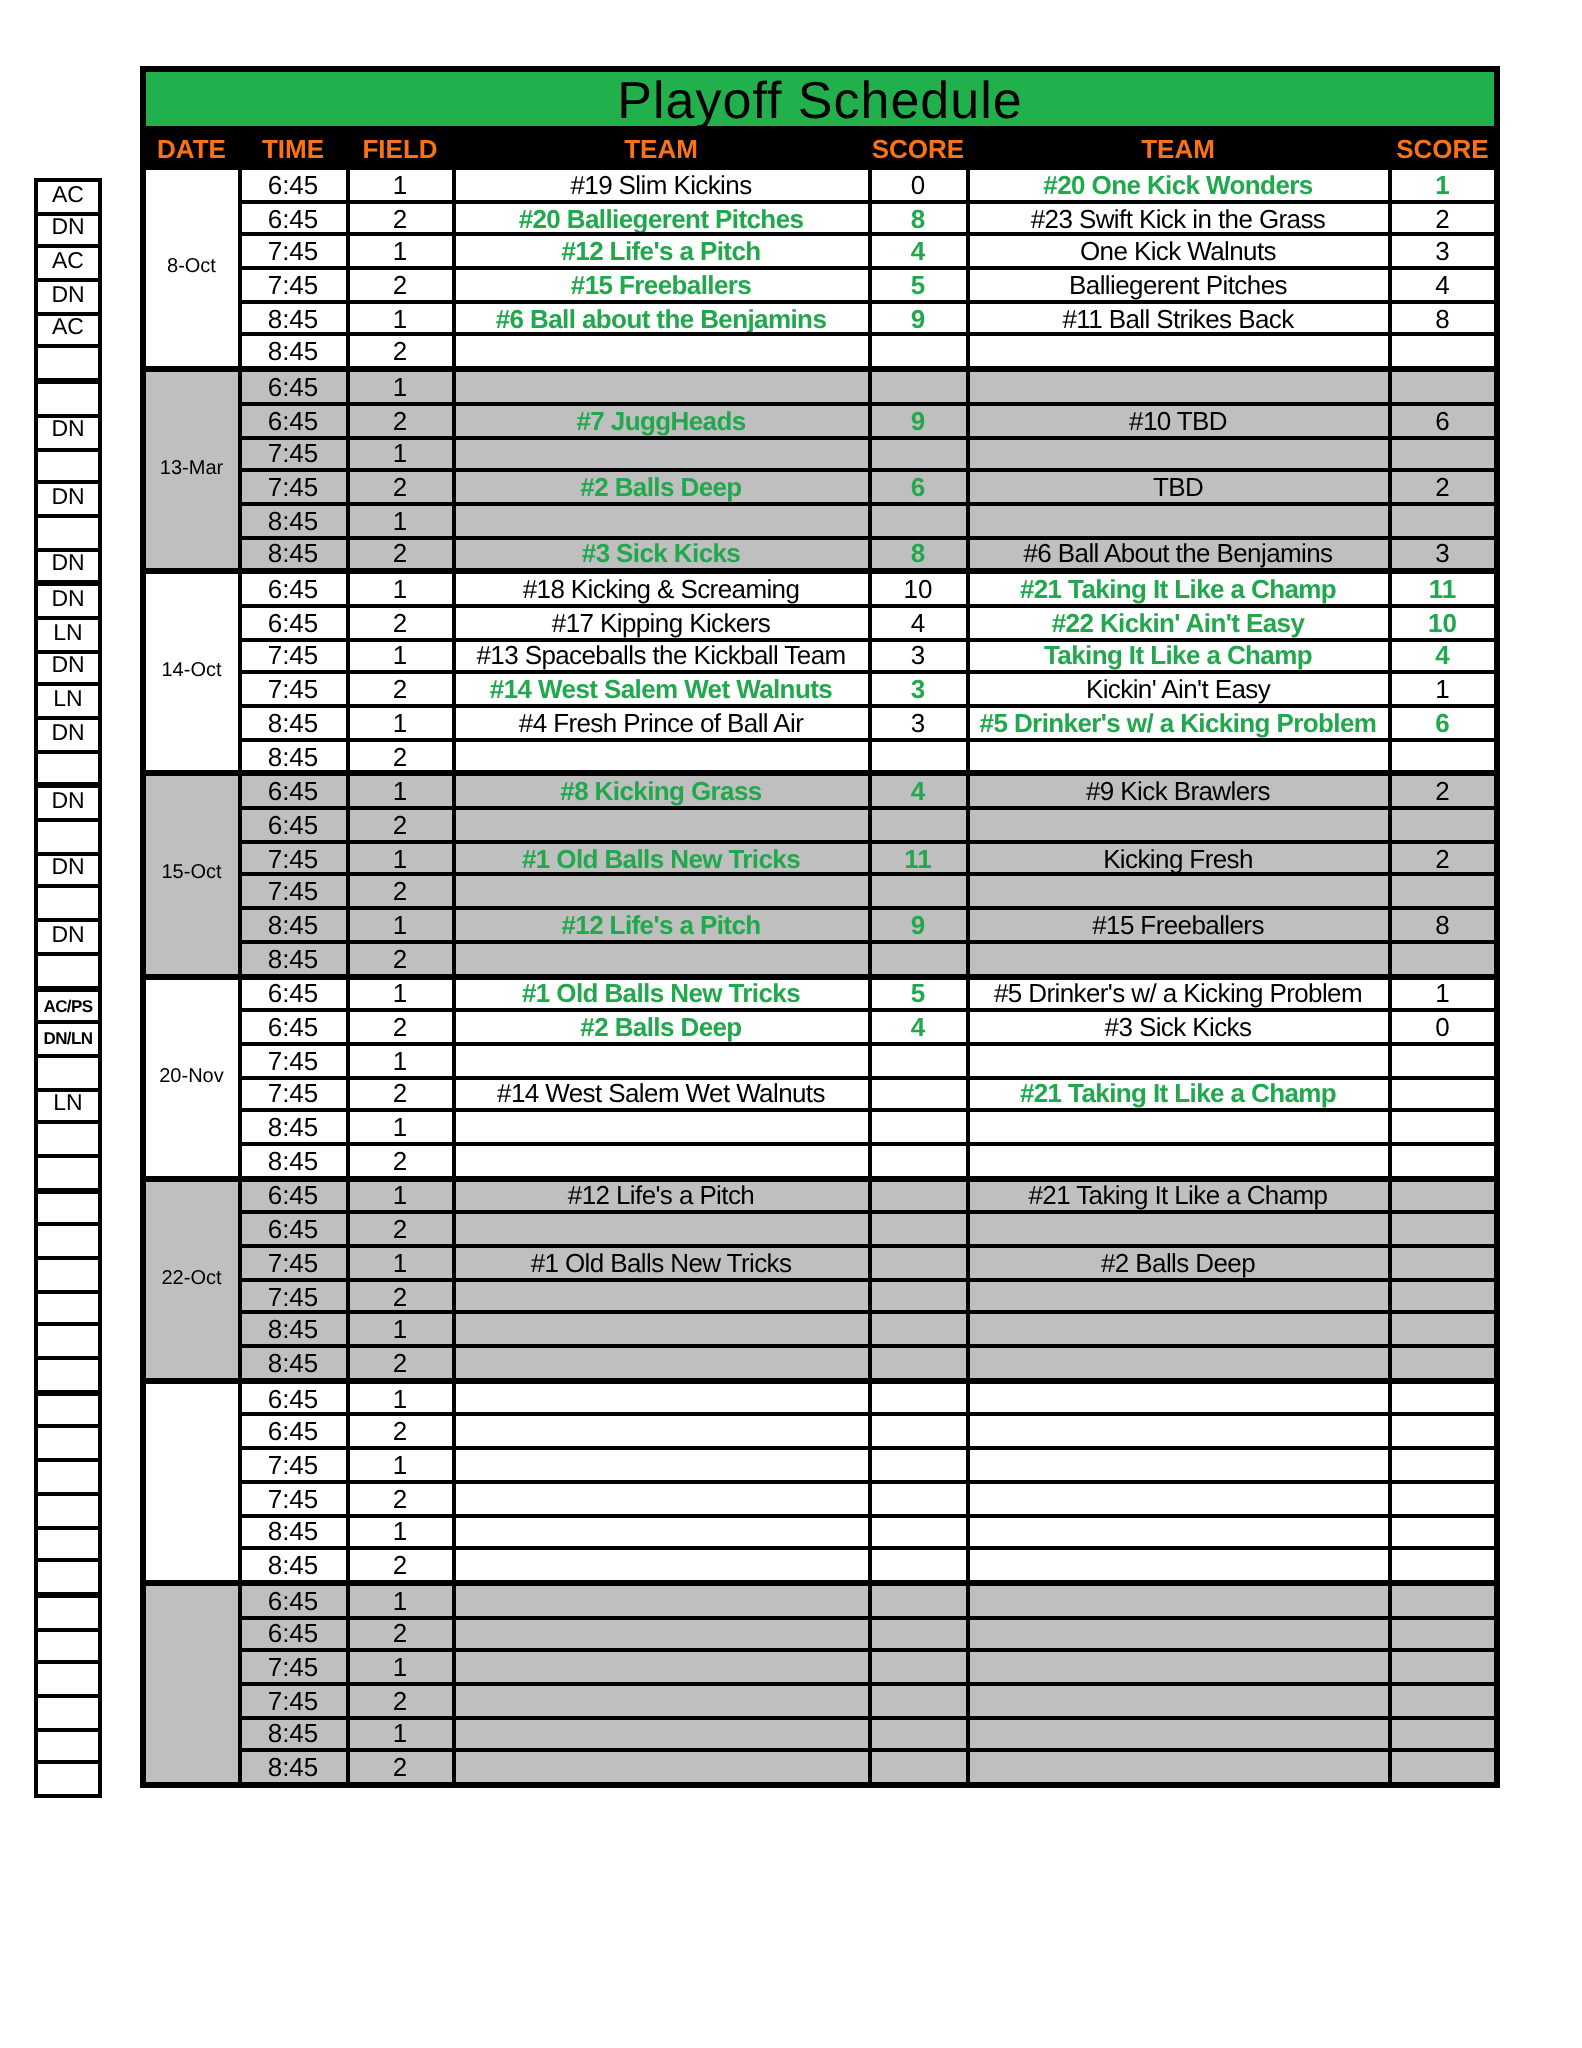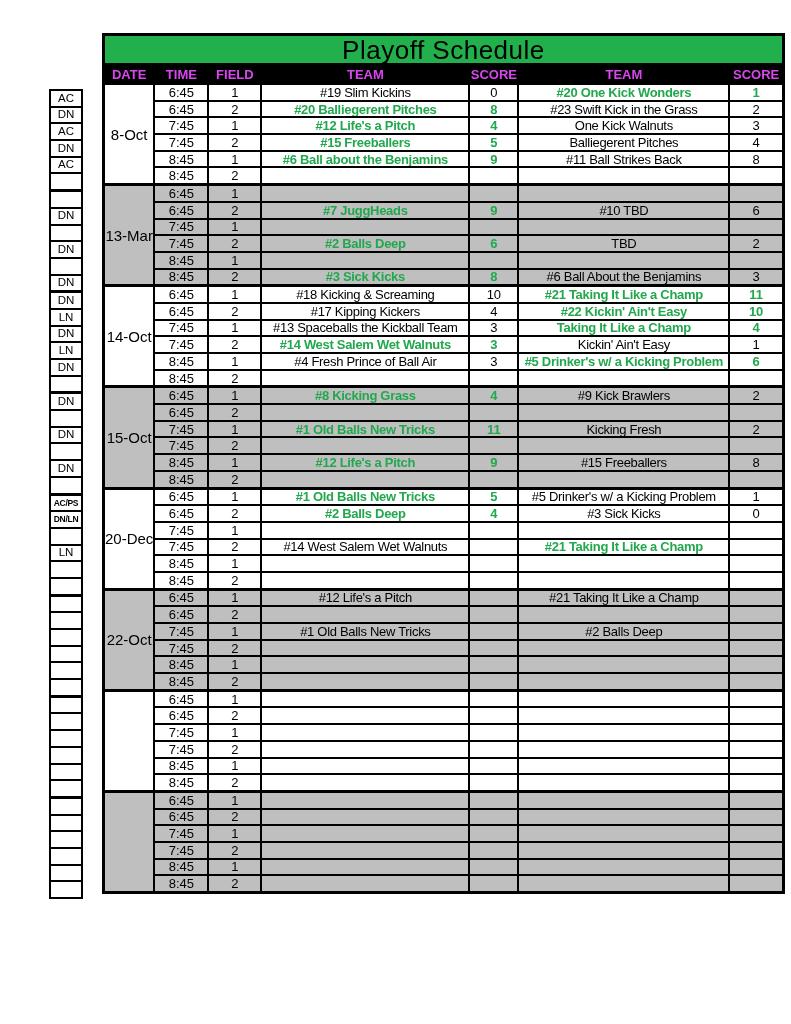--- a/index.html
+++ b/index.html
@@ -2,21 +2,21 @@
 <html><head>
 <meta charset="utf-8">
 <style>
   html,body { margin:0; padding:0; }
   body {
     width:791px; height:1024px; background:#ffffff; position:relative;
     font-family:"Liberation Sans", sans-serif; color:#000;
     --banner-green:#21b04c; --winner-green:#21a84d; --group-gray:#bfbfbf; --line:#000000;
   }
 
-  table { border-collapse:collapse; table-layout:fixed;margin-left:32px; }
+  table { border-collapse:collapse; table-layout:fixed; }
 
   
   .codes { position:absolute; left:17px; top:89px;padding-left:20px; }
   .codes td {
     width:30px; height:14.7px; padding:0;
     border:2px solid var(--line); background:#fff;
     text-align:center; vertical-align:middle;
     font-size:11.5px; line-height:1;
   }
   .codes td.sm { font-size:8.5px; font-weight:700; letter-spacing:-0.3px; }
@@ -27,28 +27,28 @@
   .sched th, .sched td {
     border:2px solid var(--line); padding:0; overflow:hidden;
     text-align:center; vertical-align:middle; white-space:nowrap;
     font-size:13px; line-height:1;
   }
   .banner-row th {
     height:27px; background:var(--banner-green);
     font-size:26px; font-weight:400; letter-spacing:0.5px;
   }
   .header-row th {
-    height:18px; background:#000; color:#d946ef;
+    height:18px; background:#000; color:#f97316;
     font-size:13px; font-weight:700;
   }
   .sched tbody td { height:14.7px; background:#fff; }
   .sched tbody td.team { letter-spacing:-0.3px; }
   .sched tbody tr.shaded td { background:var(--group-gray); }
   .sched tbody tr.gstart td { border-top:3px solid var(--line); }
-  .sched tbody td.datecell { font-size:15px; }
+  .sched tbody td.datecell { font-size:10px; }
   .sched tbody td.win { color:var(--winner-green); font-weight:700; }
 </style>
 </head>
 <body style="--banner-green: #21b04c; --winner-green: #21a84d; --group-gray: #bfbfbf;">
 
 <table class="codes">
   <tbody id="codes-body">
       <tr>
         <td>AC</td>
       </tr>
@@ -411,21 +411,21 @@
       </tr>
       <tr class="shaded">
         <td>8:45</td>
         <td>2</td>
         <td class="team"></td>
         <td></td>
         <td class="team"></td>
         <td></td>
       </tr>
       <tr class="gstart">
-        <td class="datecell" rowspan="6">20-Dec</td>
+        <td class="datecell" rowspan="6">20-Nov</td>
         <td>6:45</td>
         <td>1</td>
         <td class="team win">#1 Old Balls New Tricks</td>
         <td class="win">5</td>
         <td class="team">#5 Drinker's w/ a Kicking Problem</td>
         <td>1</td>
       </tr>
       <tr>
         <td>6:45</td>
         <td>2</td>

